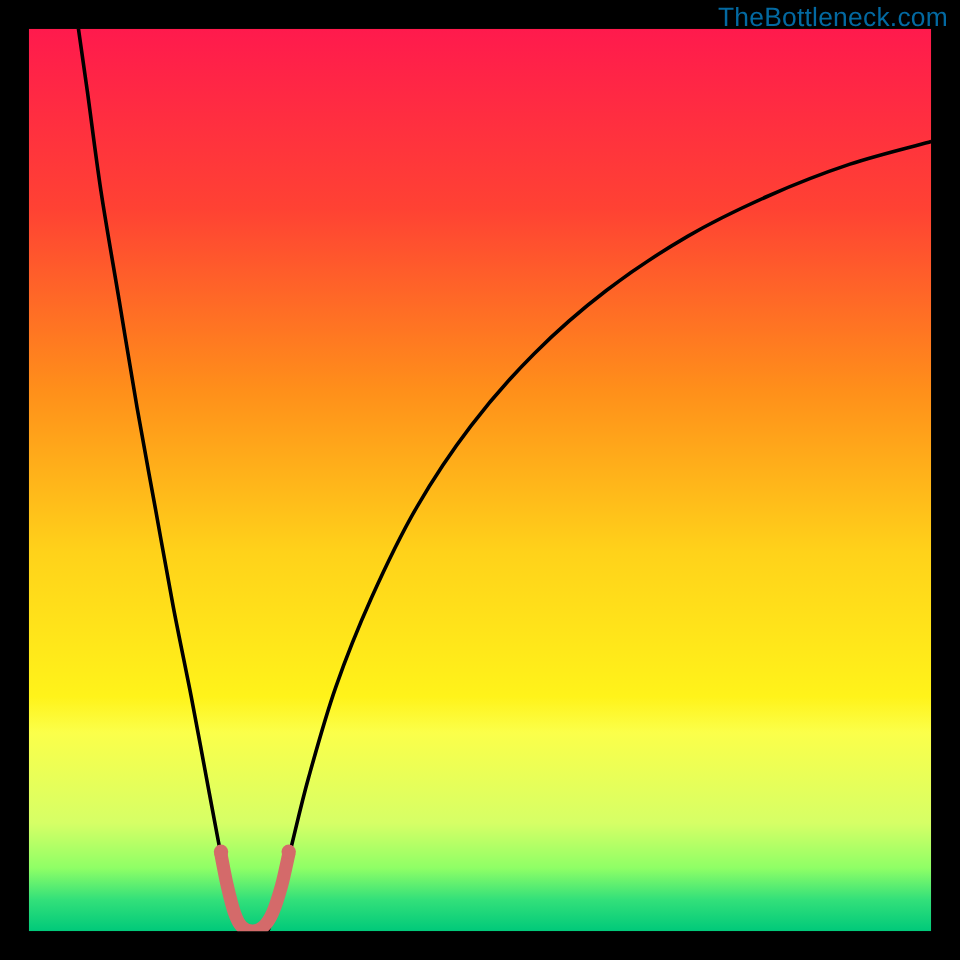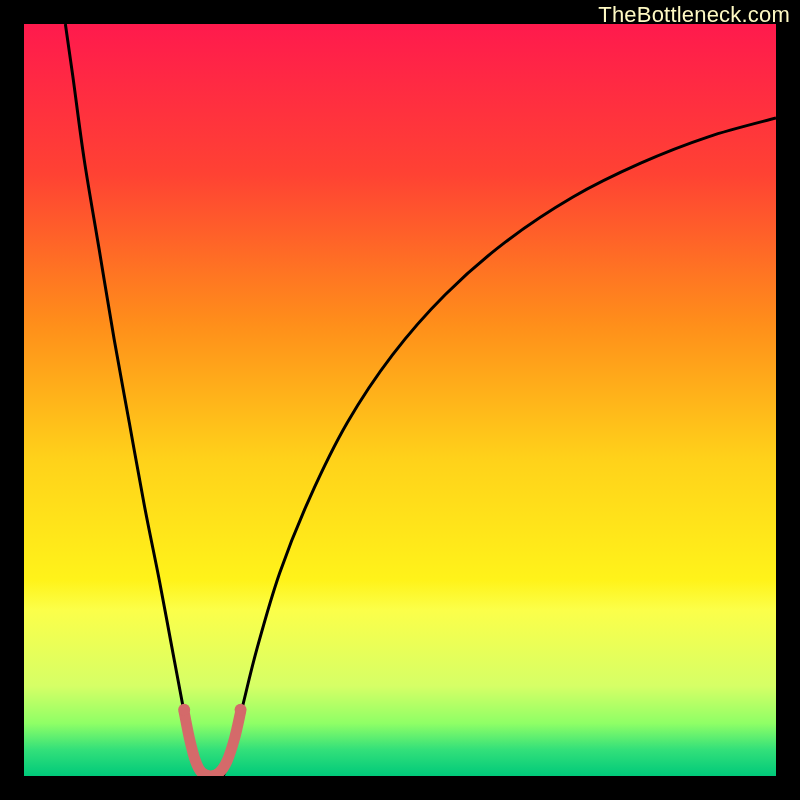--- a/index.html
+++ b/index.html
@@ -25,21 +25,21 @@
     width: 752px;
     height: 752px;
   }
   .watermark {
     position: absolute;
     top: 2px;
     right: 10px;
     font-family: Arial, Helvetica, sans-serif;
     font-size: 22px;
     font-weight: 500;
-    color: #fef9c3;
+    color: #0369a1;
     letter-spacing: 0.2px;
   }
   svg {
     display: block;
   }
 </style>
 </head>
 <body>
 <div class="frame">
 

